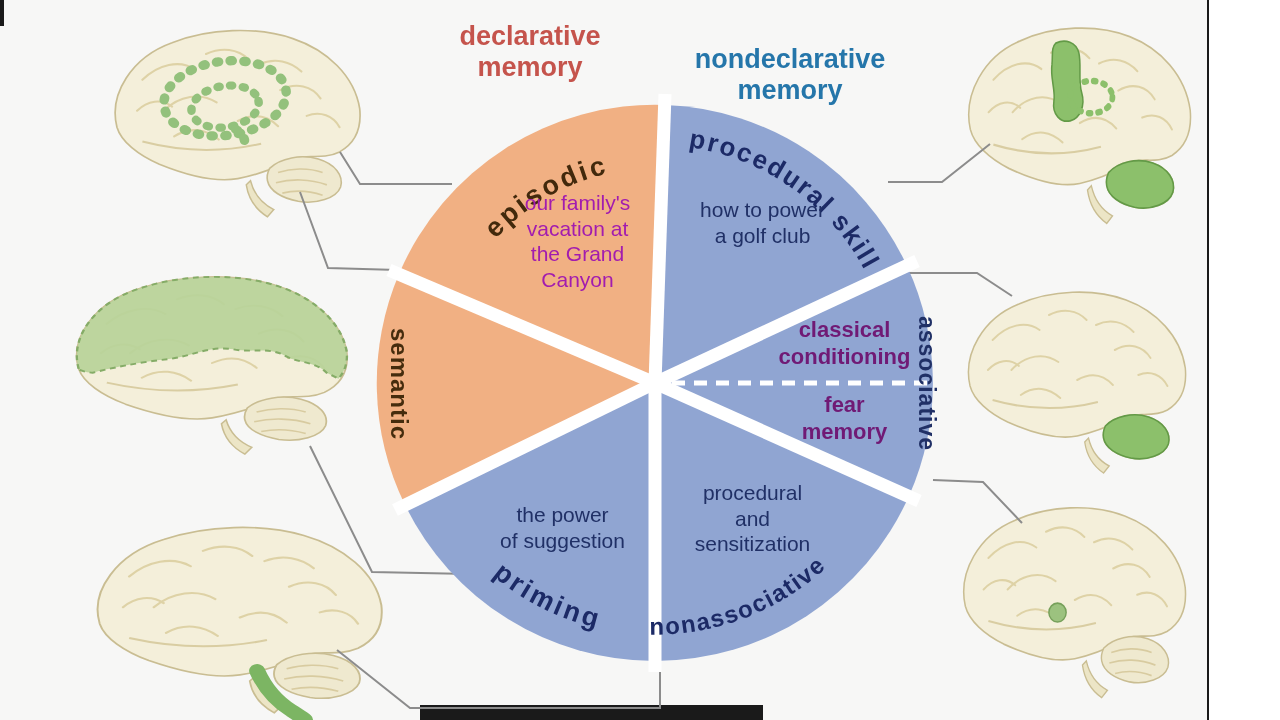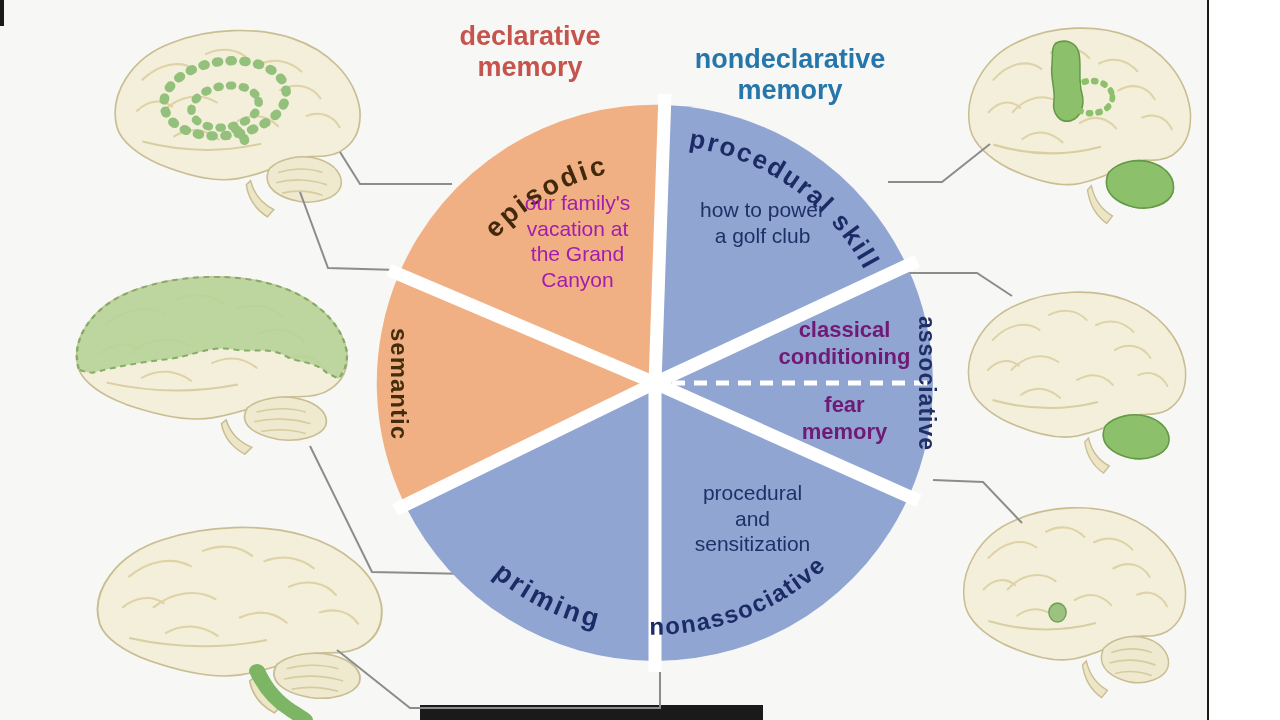--- a/index.html
+++ b/index.html
@@ -137,20 +137,22 @@
 
   <div class="txt header hdr-decl" style="left:410px;top:6px;width:240px;margin-top:15px;">declarative
 memory</div>
   <div class="txt header hdr-nondecl" style="left:660px;top:4px;width:260px;">nondeclarative
 memory</div>
 
   <div class="txt example brown" style="left:470px;top:190px;width:215px;">our family's
 vacation at
 the Grand
 Canyon</div>
+  <div class="txt example navy" style="left:455px;top:502px;width:215px;">the power
+of suggestion</div>
   <div class="txt example navy" style="left:660px;top:197px;width:205px;">how to power
 a golf club</div>
   <div class="txt example-bold black-bold" style="left:742px;top:317px;width:205px;">classical
 conditioning</div>
   <div class="txt example-bold black-bold" style="left:752px;top:392px;width:185px;">fear
 memory</div>
   <div class="txt example navy" style="left:660px;top:480px;width:185px;">procedural
 and
 sensitization</div>
 

